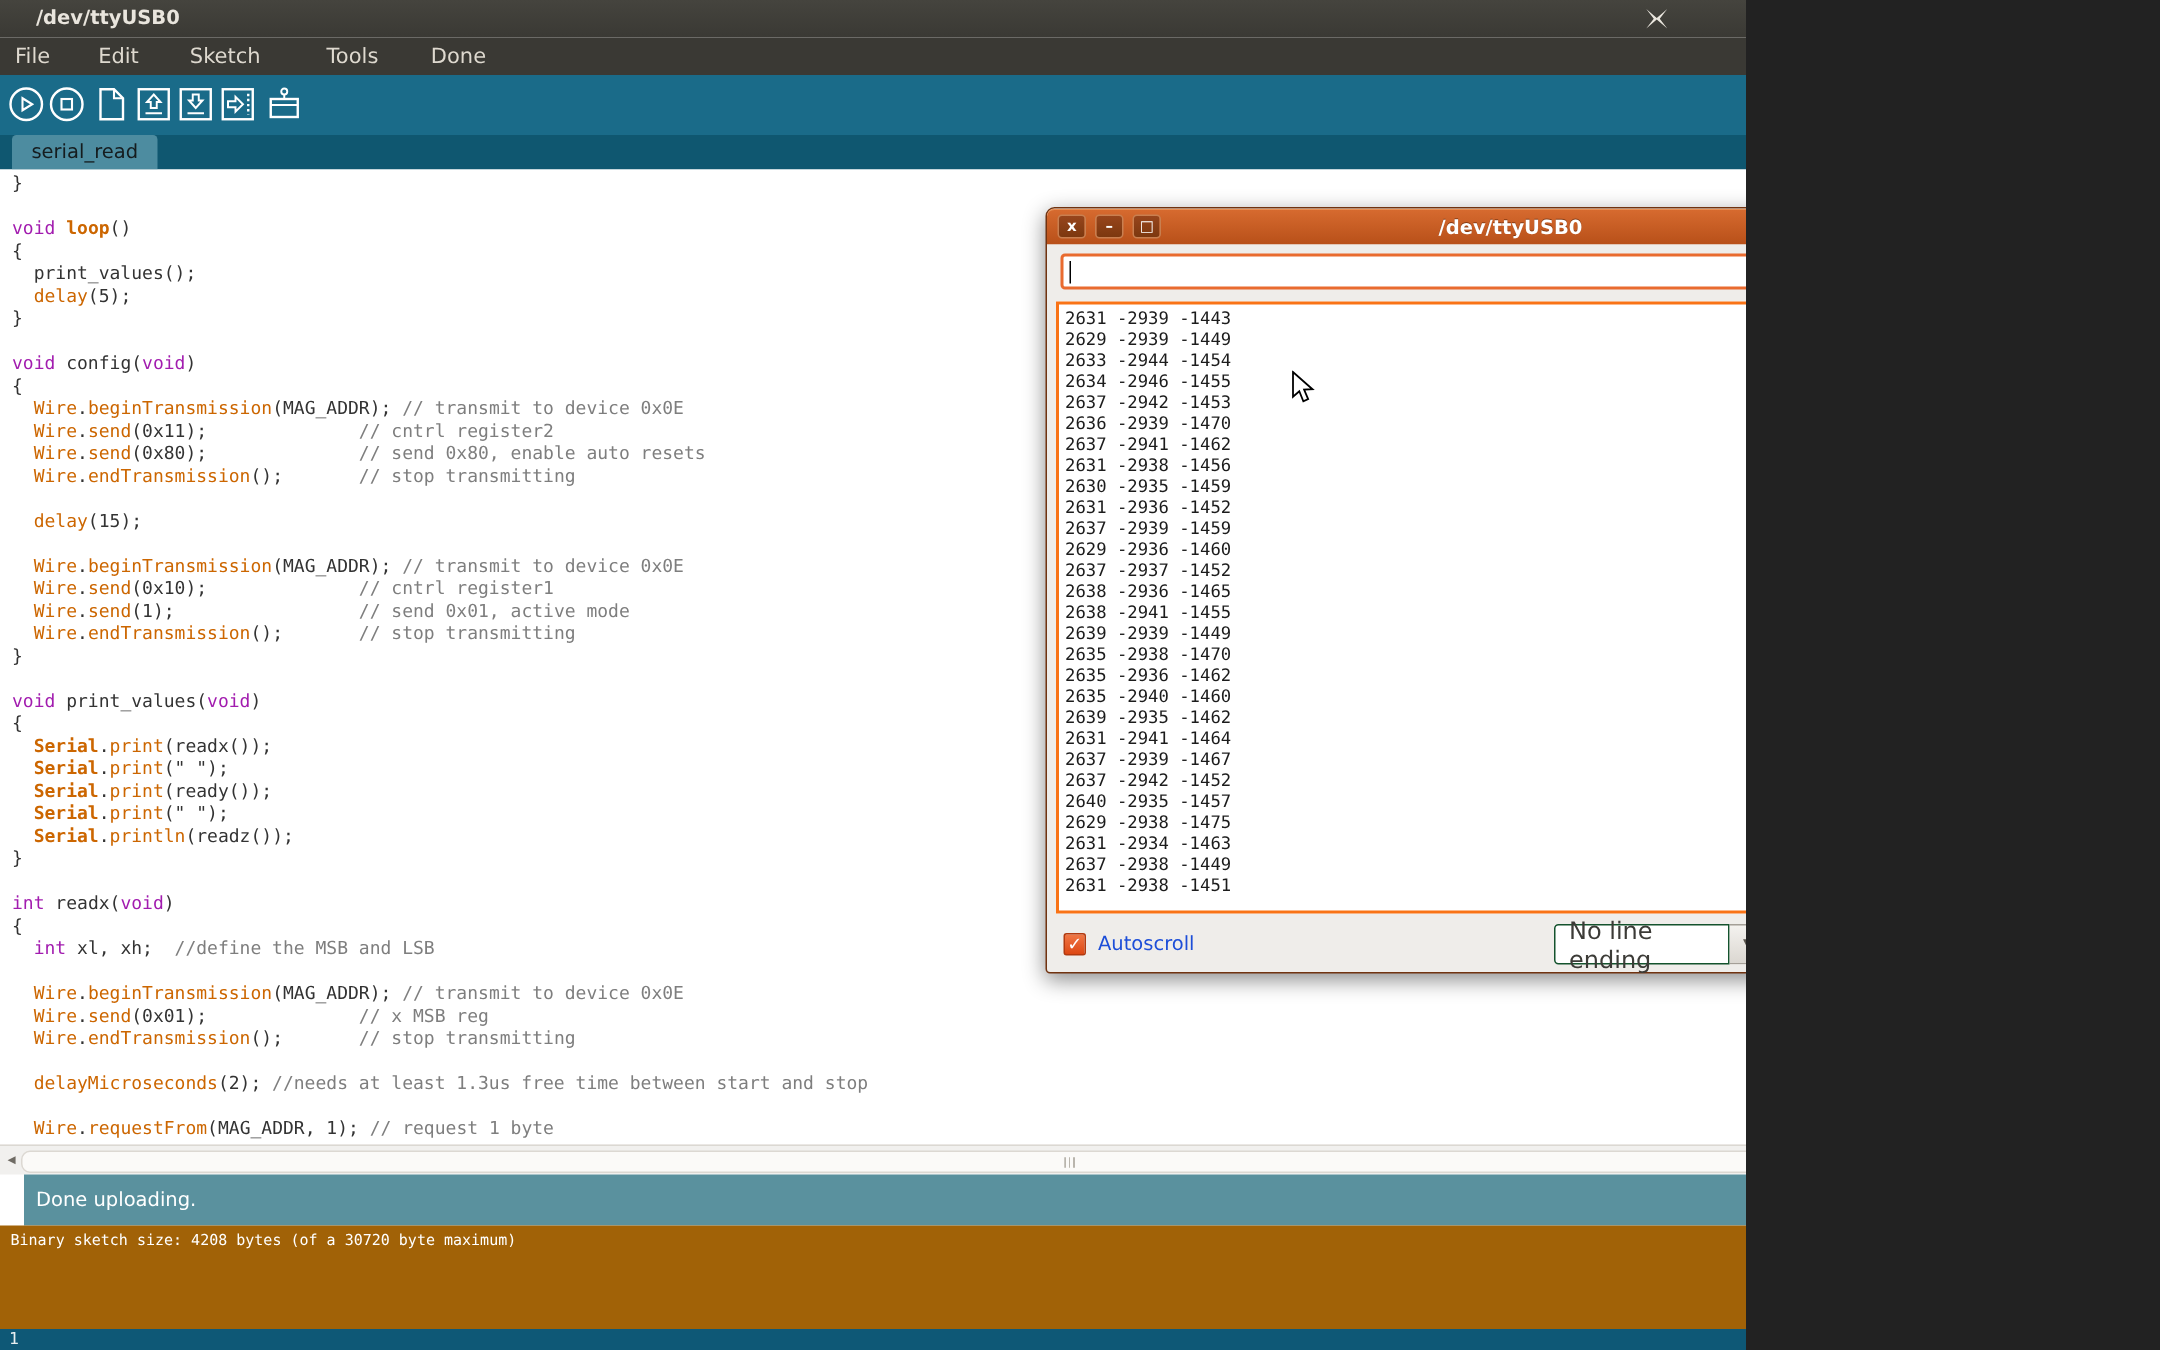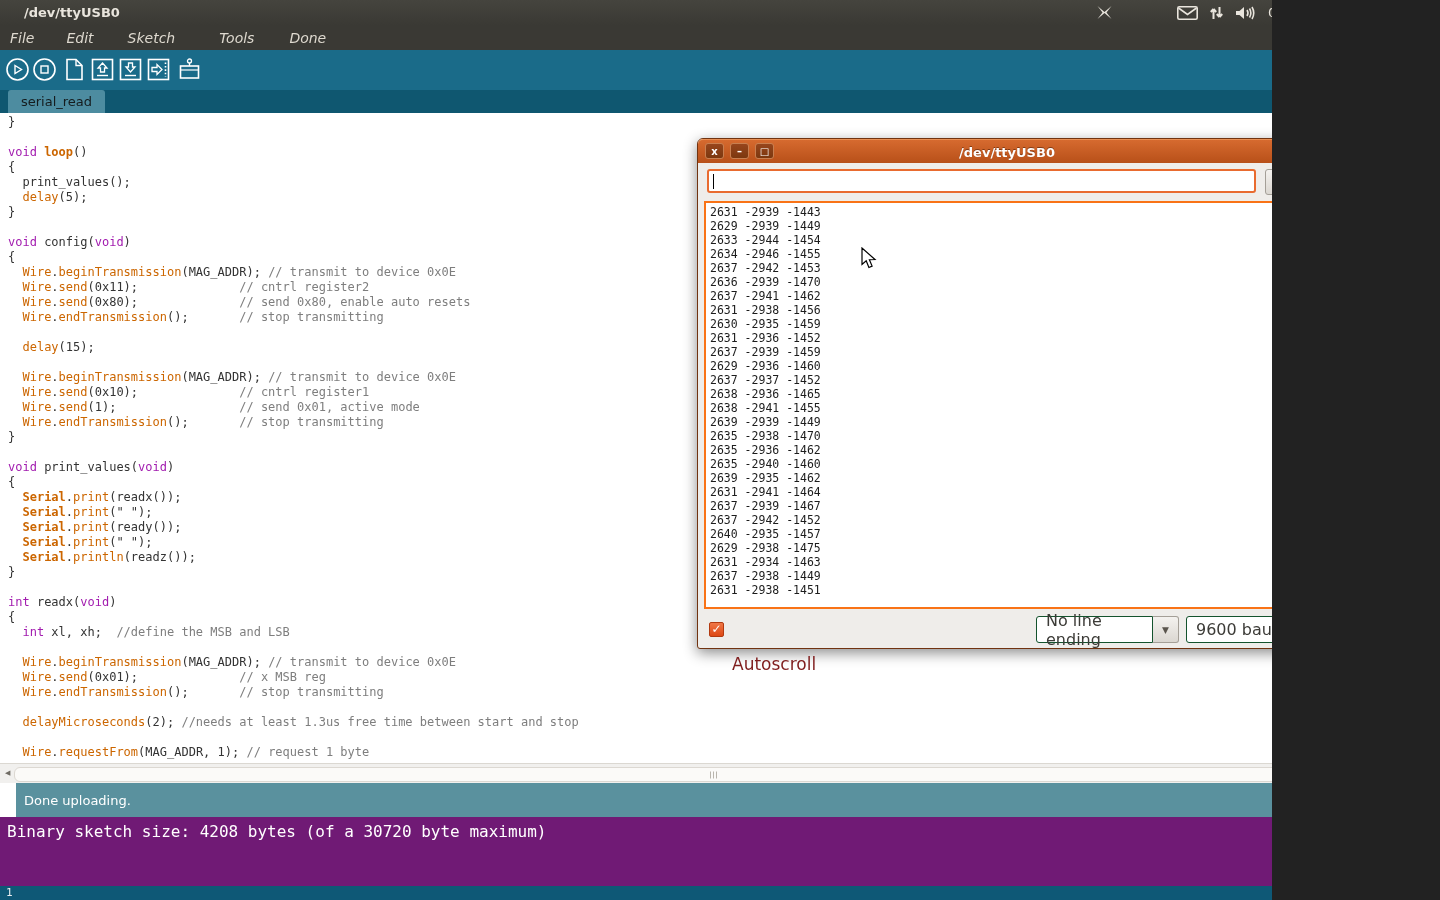--- a/index.html
+++ b/index.html
@@ -1,28 +1,28 @@
 <!DOCTYPE html>
 <html><head>
 <meta charset="utf-8">
 <style>
   html,body{margin:0;padding:0;background:#222;}
-  .app{position:relative;width:1272px;height:900px;overflow:hidden;
+  .app{position:relative;width:1164px;height:900px;overflow:hidden;
        font-family:"DejaVu Sans",sans-serif;background:#fff;}
   .abs{position:absolute;}
 
   
   .titlebar{left:0;top:0;width:1440px;height:25px;
     background:linear-gradient(#45443e,#3a3934);color:#e9e5dd;
     display:flex;align-items:center;}
   .win-title{font-weight:bold;font-size:13px;margin-left:24px;}
   .tray{position:absolute;right:6px;top:0;height:25px;display:flex;align-items:center;gap:11px;color:#e9e5dd;font-size:13px;}
   .tray svg{display:block;}
   .menubar{left:0;top:25px;width:1440px;height:25px;background:#3a3934;color:#ded9cf;
-    display:flex;align-items:center;font-size:14px;font-style:italic;}
+    display:flex;align-items:center;font-size:14px;}
   .menu-item{padding:3px 11px;cursor:default;}
   .menu-item:first-child{margin-left:0px;padding-left:10px;}
 
   
   .toolbar{left:0;top:50px;width:1440px;height:40px;background:#1a6b89;}
   .tb-btn{position:absolute;top:7px;width:25px;height:25px;}
   .tb-btn svg{display:block;}
 
   
   .tabstrip{left:0;top:90px;width:1440px;height:23px;background:#0f5770;}
@@ -55,22 +55,22 @@
   .hthumb{position:absolute;left:14px;top:3px;width:1398px;height:13px;background:#fbfaf8;
     border:1px solid #dcd8d2;border-radius:6px;}
   .grip-h{position:absolute;left:50%;top:50%;transform:translate(-50%,-50%);
     width:9px;height:7px;
     background:repeating-linear-gradient(90deg,#b9b5ad 0 1px,transparent 1px 3px);}
 
   
   .statusbar{left:0;top:783px;width:1440px;height:34px;background:#5a919e;color:#fff;
     font-size:13px;display:flex;align-items:center;margin-left:16px;}
   .statusbar span{margin-left:8px;}
-  .console{left:0;top:817px;width:1440px;height:69px;background:#701a75;color:#fff;
-    font-family:"DejaVu Sans Mono",monospace;font-size:16px;}
+  .console{left:0;top:817px;width:1440px;height:69px;background:#a16207;color:#fff;
+    font-family:"DejaVu Sans Mono",monospace;font-size:10px;}
   .console span{position:absolute;left:7px;top:5px;white-space:pre;}
   .footer{left:0;top:886px;width:1440px;height:14px;background:#0e5876;color:#e8eef0;
     font-family:"DejaVu Sans Mono",monospace;font-size:11px;}
   .footer span{margin-left:6px;line-height:14px;}
 
   
   .smwin{left:697px;top:138px;width:620px;height:511px;background:#efedea;
     border:1px solid #713310;border-radius:6px 6px 3px 3px;
     box-shadow:0 4px 14px rgba(0,0,0,0.45);z-index:10;box-sizing:border-box;}
   .sm-titlebar{position:absolute;left:0;top:0;width:100%;height:24px;
@@ -93,21 +93,21 @@
   .sm-lines{position:absolute;left:4px;top:2px;font-family:"DejaVu Sans Mono",monospace;
     font-size:11.5px;line-height:14px;color:#1c1c1c;white-space:pre;}
   .sm-vscroll{position:absolute;right:0;top:0;width:15px;height:100%;background:#f1f0ee;
     border-left:1px solid #ddd9d3;box-sizing:border-box;}
   .sm-vthumb{position:absolute;left:1px;top:341px;width:11px;height:50px;background:#fbfaf8;
     border:1px solid #b9b5ad;border-radius:6px;}
   .sm-bottom{position:absolute;left:0;top:477px;width:100%;height:34px;}
   .sm-check{position:absolute;left:11px;top:6px;width:15px;height:15px;border-radius:2px;
     background:linear-gradient(#f07746,#dd4814);border:1px solid #b23a10;box-sizing:border-box;
     color:#fff;font-size:12px;font-weight:bold;line-height:13px;text-align:center;}
-  .sm-check-label{position:absolute;left:34px;top:6px;font-size:17px;color:#7f1d1d;margin-top:32px;}
+  .sm-check-label{position:absolute;left:34px;top:6px;font-size:13px;color:#1d4ed8;}
   .combo{position:absolute;top:0px;height:27px;display:flex;}
   .combo-field{background:#fff;border:1px solid #14532d;border-radius:3px 0 0 3px;box-sizing:border-box;
     font-size:16px;color:#3c3b37;display:flex;align-items:center;padding-left:9px;}
   .combo-arrow{width:26px;background:linear-gradient(#f4f2ef,#dbd7d1);border:1px solid #a49f97;
     border-left:none;border-radius:0 3px 3px 0;box-sizing:border-box;color:#5a554d;font-size:9px;
     display:flex;align-items:center;justify-content:center;}
   .combo1{left:338px;} .combo1 .combo-field{width:117px;}
   .combo2{left:488px;} .combo2 .combo-field{width:100px;}
 
   .cursor{left:861px;top:247px;z-index:20;}

